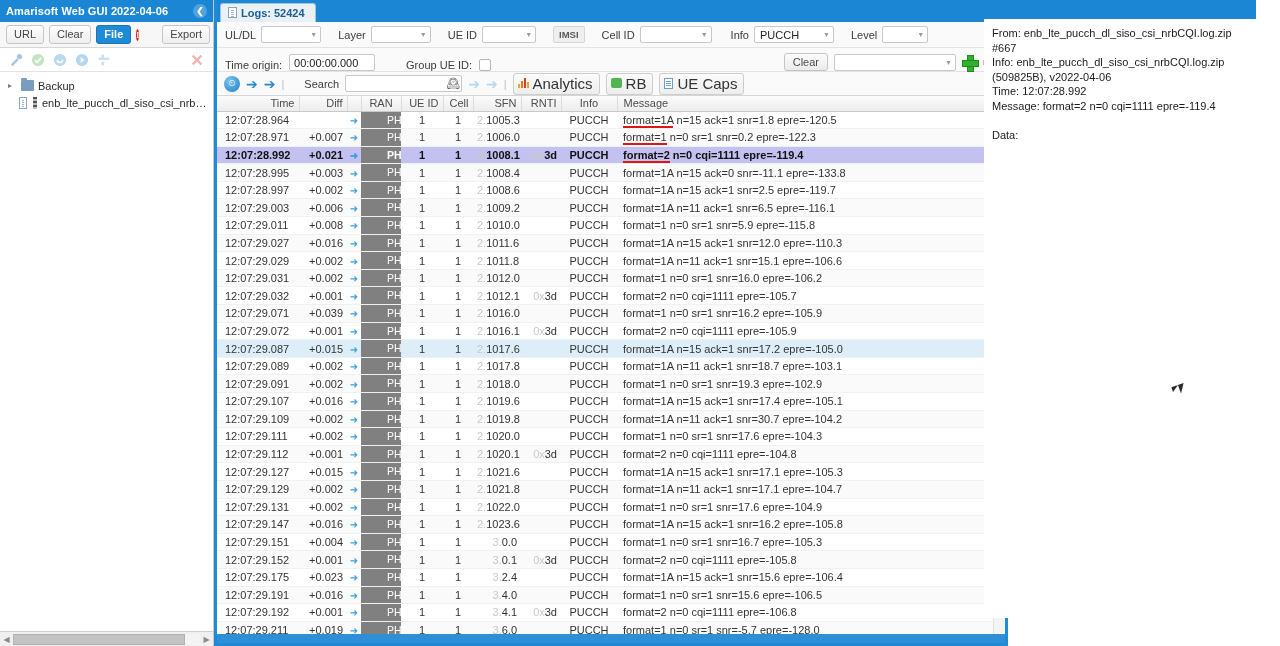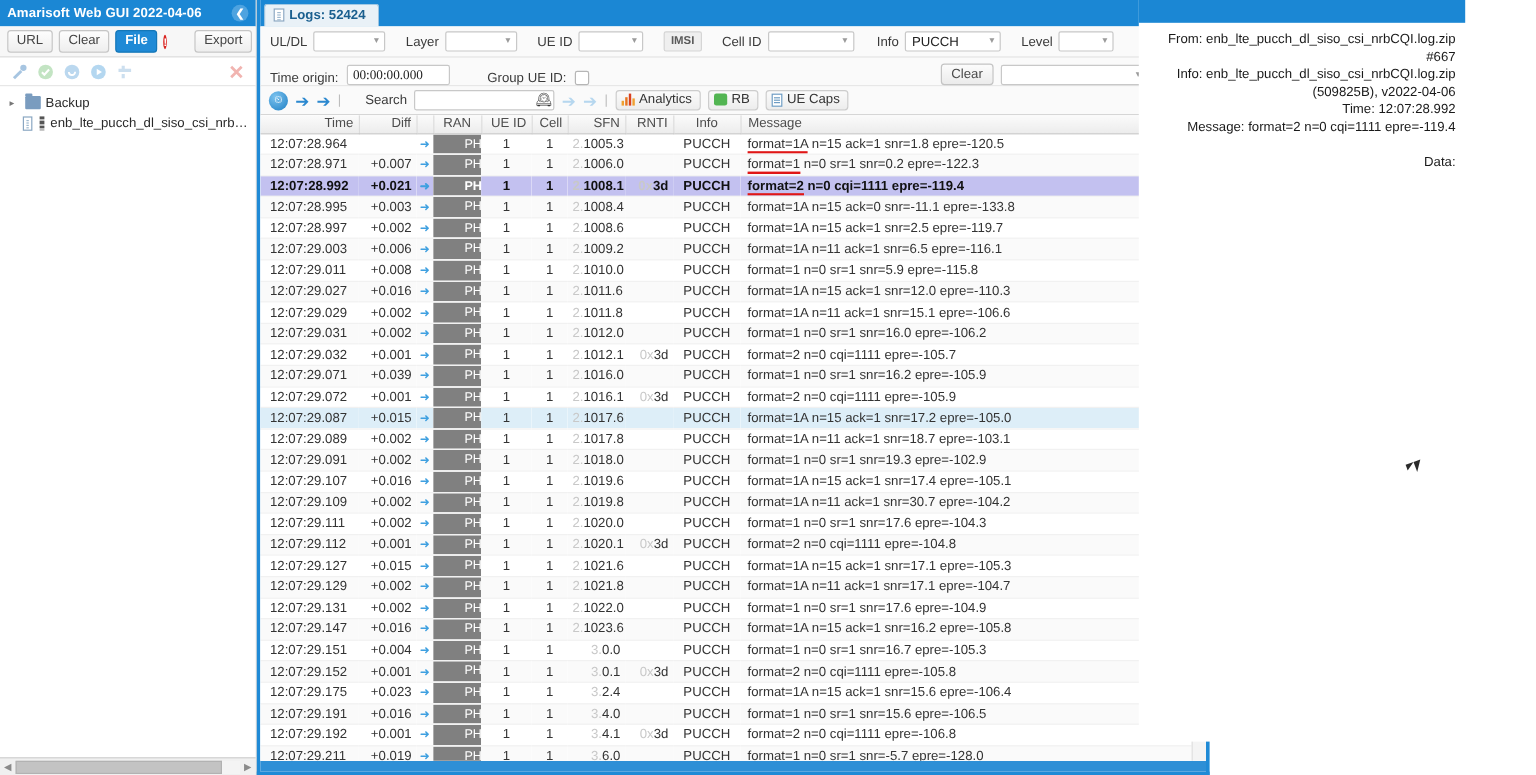--- a/index.html
+++ b/index.html
@@ -131,21 +131,21 @@
     font-size: 9.5px; font-weight: bold; color: #5a5a5a; padding: 2px 5px;
     cursor: pointer;
   }
 
   #timebar {
     height: 24px; background: #fafafa; border-bottom: 1px solid #e3e3e3;
     display: flex; align-items: flex-end; padding: 0 8px; gap: 7px;
   }
   .txt-in {
     border: 1px solid #c8c8c8; background:#fff; height: 17px; width: 86px;
-    font-size: 11px; padding: 0 4px; color: #222; font-family:Liberation Serif, serif;
+    font-size: 11px; padding: 0 4px; color: #222; font-family:Liberation Sans, sans-serif;
     border-radius: 2px;
   }
   .chk {
     width: 12px; height: 12px; border: 1px solid #b6b6b6; background: #fff;
     border-radius: 2px; cursor: pointer; display:inline-block;
   }
   .tb-right { margin-left: auto; display:flex; align-items:center; gap:6px; }
   .clear-btn {
     background: linear-gradient(#fcfcfc,#ebebeb); border: 1px solid #c4c4c4;
     border-radius: 3px; font-size: 11px; padding: 2px 8px; color: #4a4a4a; cursor:pointer;
@@ -177,21 +177,21 @@
   .divider-v { color: #bdbdbd; font-size: 11px; }
   .srch-wrap { position: relative; display:inline-block; }
   .srch-in {
     border: 1px solid #c8c8c8; background:#fff; height: 17px; width: 117px;
     font-size: 11px; padding: 0 18px 0 4px; font-family:"Liberation Sans",sans-serif;
     border-radius: 2px;
   }
   .binoc { position:absolute; right: 2px; top: 2px; font-size: 11px; color:#333; cursor:pointer;}
   .mini-btn {
     background: linear-gradient(#fbfbfb,#ededed); border: 1px solid #cdcdcd;
-    border-radius: 3px; font-size: 11px; padding: 1px 6px 2px 4px; color: #333;
+    border-radius: 3px; font-size: 15px; padding: 1px 6px 2px 4px; color: #333;
     cursor: pointer; display:flex; align-items:center; gap:4px;
   }
   .ic-bars { width: 11px; height: 10px; display:inline-block; position:relative; }
   .ic-bars i { position:absolute; bottom:0; width:2px; background:#e05b28; }
   .ic-bars i:nth-child(1){ left:0; height:4px; background:#f0a030;}
   .ic-bars i:nth-child(2){ left:3px; height:7px; background:#e8761f;}
   .ic-bars i:nth-child(3){ left:6px; height:10px; background:#d9401f;}
   .ic-bars i:nth-child(4){ left:9px; height:6px; background:#f0a030;}
   .ic-puzzle { width:11px;height:10px;background:#52b552;border-radius:2px;display:inline-block;}
   .ic-doc { width:9px;height:11px;background:#ffffff;border:1px solid #6f9dc4;display:inline-block;position:relative;}
@@ -250,23 +250,22 @@
   #vthumb2 {
     position:absolute; left:1px; top: 16px; width: 10px; height: 10px;
     border-radius:50%; border:1px dotted #8c8c8c;
   }
   #hscroll-center {
     height: 9px; background: #2e8fd6; flex: none;
   }
 
   
   #right-panel {
-    position: absolute; left: 949px; top: 0; width: 272px; height: 618px;
+    position: absolute; left: 984px; top: 0; width: 272px; height: 618px;
     background: #ffffff;
-    text-align: right;
   }
   #right-top-band { height: 19px; background: #1b87d4; }
   #detail {
     padding: 7px 8px; font-size: 11px; color: #1a1a1a; line-height: 14.5px;
     white-space: pre-wrap; word-break: break-word;
   }
   #cursor {
     position:absolute; left: 1172px; top: 386px; width: 0; height:0;
     border-left: 7px solid #2b2b2b; border-bottom: 5px solid transparent;
     border-top: 0px solid transparent;

